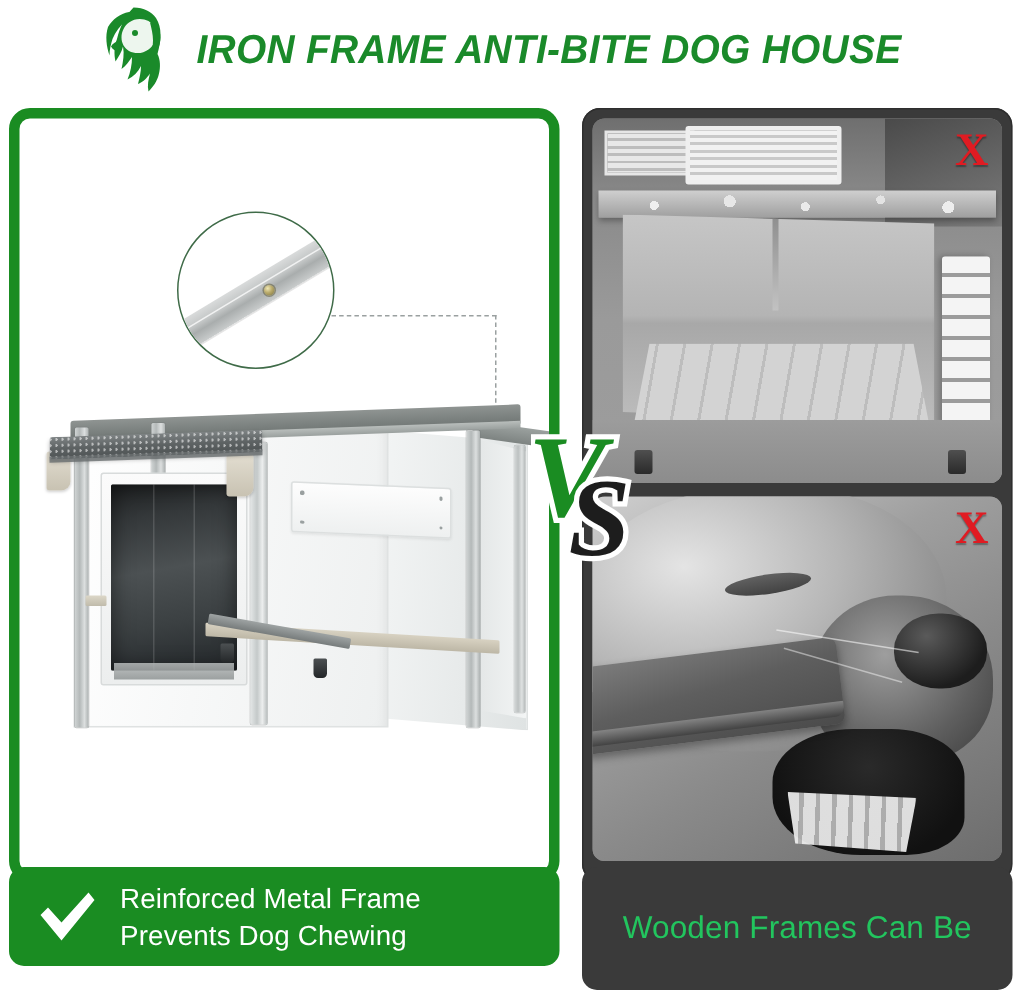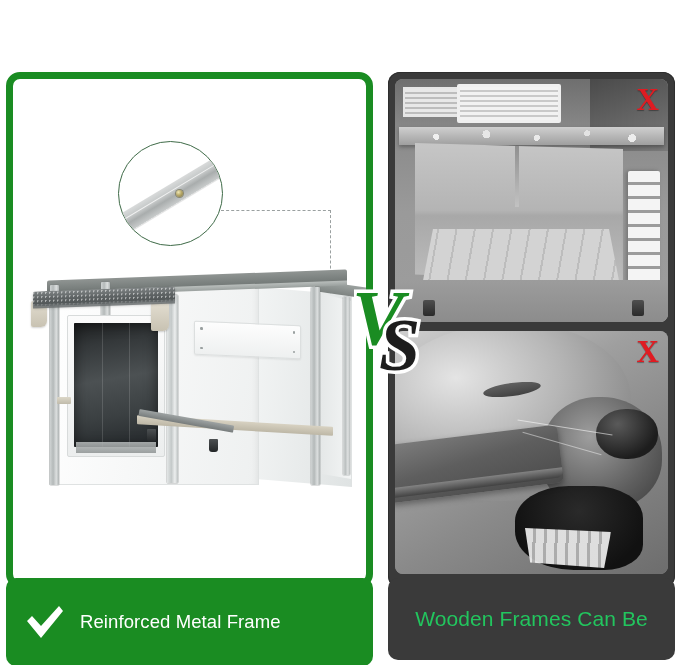--- a/index.html
+++ b/index.html
@@ -311,21 +311,21 @@
     position:absolute;left:122px;top:96px;width:96px;height:1px;background:rgba(255,255,255,.55);
     transform:rotate(9deg);
   }
   .dogphoto .whisk2{
     position:absolute;left:126px;top:112px;width:82px;height:1px;background:rgba(255,255,255,.45);
     transform:rotate(16deg);
   }
 
   
   .cap-left{
-    position:absolute;left:6px;top:578px;width:367px;height:88px;
+    position:absolute;left:6px;top:578px;width:367px;height:66px;
     background:#1a8c22;border-radius:10px;box-sizing:border-box;
     display:flex;align-items:center;padding-left:18px;gap:14px;
   }
   .check-icon{width:42px;height:40px;flex:0 0 auto;}
   .cap-left-text{display:flex;flex-direction:column;gap:5px;}
   .cap-left-text span{
     color:#ffffff;font-size:18.5px;line-height:1.05;white-space:nowrap;letter-spacing:.1px;
   }
 
   .cap-right{
@@ -335,20 +335,39 @@
   }
   .cap-right span{
     color:#22c55e;font-size:21px;line-height:1.05;white-space:nowrap;letter-spacing:.1px;
   }
 </style>
 </head>
 <body>
 
 <div id="root">
 
+  <div class="header">
+    <div class="logo-wrap">
+      <svg viewBox="0 0 62 60" xmlns="http://www.w3.org/2000/svg" aria-hidden="true">
+        <g fill="#1a8a2a">
+          <path d="M30 3c7 0 12 3 15 7 2 3 3 7 3 11 0 5-1 9-2 13 2 4 2 9 1 13-1 5-4 9-7 12-1-4 0-8 1-12-2 3-5 6-8 7 1-4 2-8 2-12-2 4-5 7-9 9 2-5 3-10 3-15-2 3-4 6-7 8 1-5 2-10 1-15-1 4-3 7-5 10-1-5-1-10 1-15C21 16 24 9 30 3z"></path>
+          <path d="M13 16c3-5 8-9 14-10 4-1 9 0 12 3-5-1-10 0-14 3-4 3-7 7-9 12-1 3-2 7-2 11-2-6-3-13-1-19z"></path>
+        </g>
+        <g fill="#ffffff">
+          <path d="M27 13c4-3 9-3 13-1 3 2 5 5 5 9 0 4-2 8-5 10-4 3-9 3-13 1-3-2-5-5-5-9 0-4 2-8 5-10z" opacity=".92"></path>
+        </g>
+        <g fill="#1a8a2a">
+          <circle cx="31" cy="20" r="2"></circle>
+          <path d="M20 25c-2 1-4 2-5 4 1 2 3 3 5 3 1-2 1-5 0-7z"></path>
+          <path d="M41 13c4 1 7 5 7 10 0 6-3 11-7 14 1-4 2-8 2-12 0-4-1-8-2-12z"></path>
+        </g>
+      </svg>
+    </div>
+    <div class="header-title">IRON FRAME ANTI-BITE DOG HOUSE</div>
+  </div>
 
   <div class="left-panel">
     <div class="left-stage">
 
       <div class="callout">
         <div class="callout-bar"></div>
         <div class="callout-screw"></div>
       </div>
       <div class="dash-h"></div>
       <div class="dash-v"></div>
@@ -438,20 +457,21 @@
     </div>
 
   </div>
 
   <div class="cap-left">
     <svg class="check-icon" viewBox="0 0 42 40">
       <path d="M3 19 L8 14 L17 24 L35 4 L39 9 L17 36 Z" fill="#ffffff"></path>
     </svg>
     <div class="cap-left-text">
       <span>Reinforced Metal Frame</span>
+      <span>Prevents Dog Chewing</span>
     </div>
   </div>
 
   <div class="cap-right">
     <span>Wooden Frames Can Be</span>
   </div>
 
 </div>
 
 </body></html>

